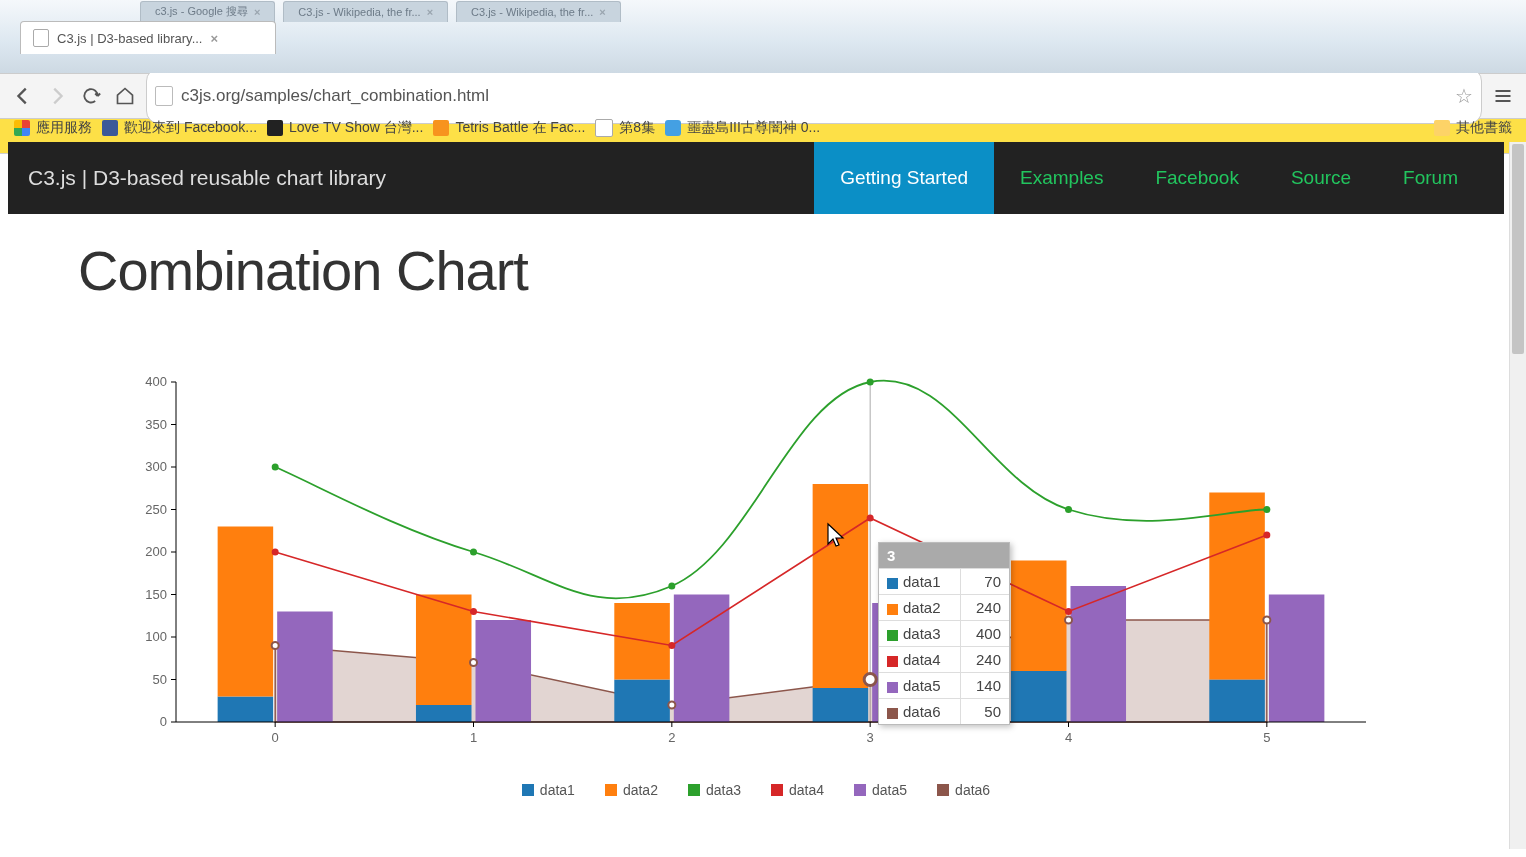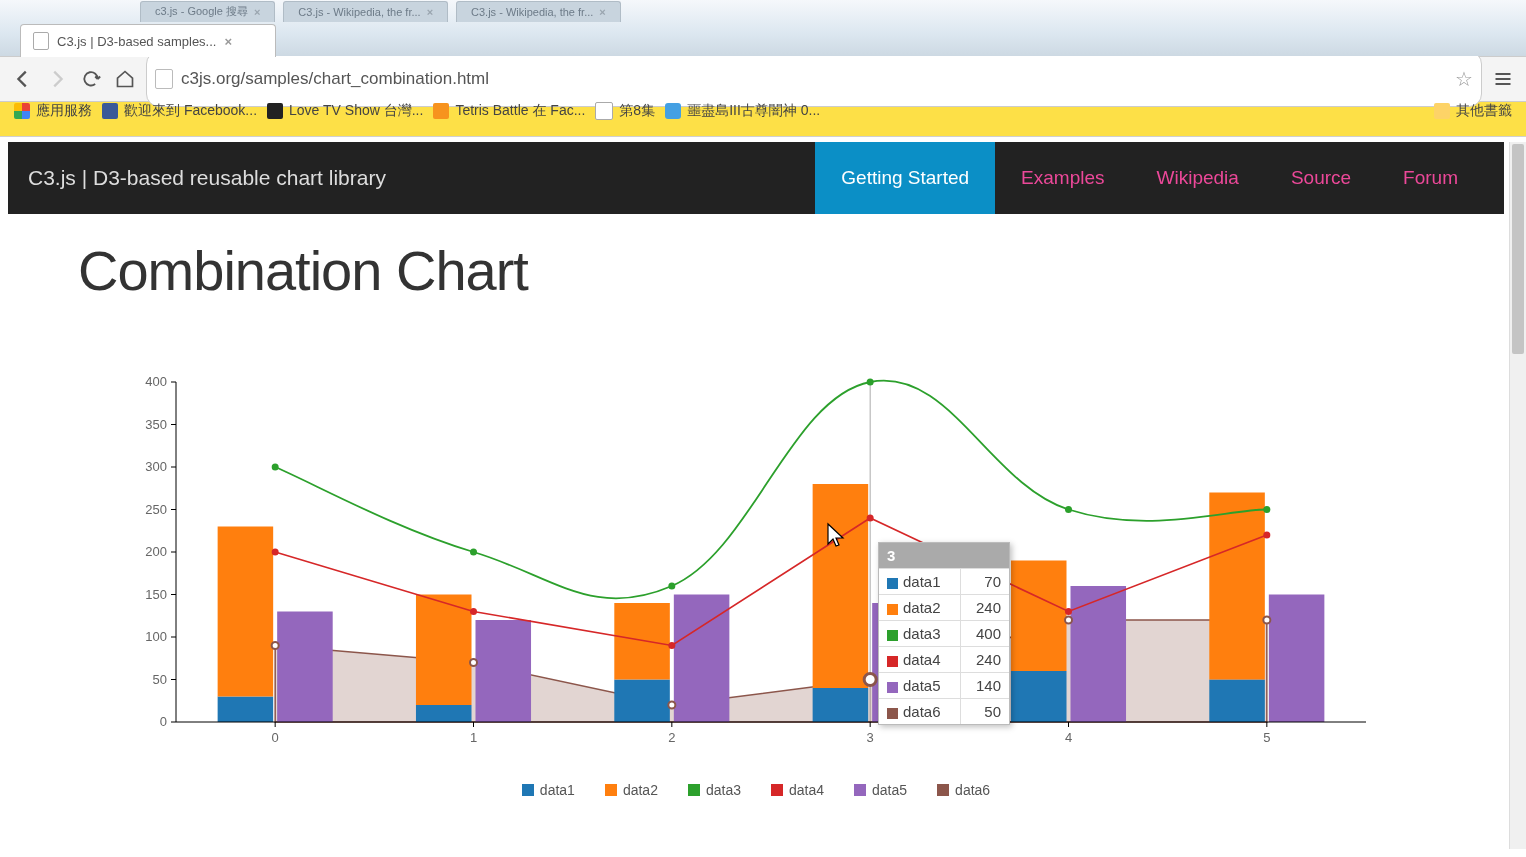--- a/index.html
+++ b/index.html
@@ -2,21 +2,21 @@
 <html><head>
 <meta charset="utf-8">
 <style>
   html,body{margin:0;padding:0;font-family:Arial,Helvetica,sans-serif;background:#d9e3ea;overflow:hidden}
   .window{width:1526px;height:857px;position:relative;background:#fff}
   
   .win-controls{position:absolute;top:0;right:0;display:flex}
   .win-btn{width:48px;height:22px;display:flex;align-items:center;justify-content:center;font-size:11px;border:1px solid #888;background:linear-gradient(#f5f5f5,#ddd)}
   .win-btn.close{background:linear-gradient(#e57373,#c62828);color:#fff;border-color:#8b0000}
   
-  .tabstrip{height:56px;background:linear-gradient(#f5f8fb,#dce7f0 60%,#cdd9e3);display:flex;align-items:flex-end;padding-left:20px;position:relative}
+  .tabstrip{height:73px;background:linear-gradient(#f5f8fb,#dce7f0 60%,#cdd9e3);display:flex;align-items:center;padding-left:20px;position:relative}
   .bg-tab{position:absolute;top:0;left:140px;height:22px;display:flex;align-items:center;gap:8px}
   .bg-tab-item{height:20px;padding:0 14px;font-size:11px;color:#6d7b88;background:#c8d4de;border-radius:3px 3px 0 0;border:1px solid #b0bcc6;border-bottom:none;display:flex;align-items:center;gap:6px}
   .bg-tab-item .x{color:#9aa5af;font-weight:bold}
   .tab{background:#fff;border:1px solid #bbb;border-bottom:none;border-radius:4px 4px 0 0;padding:6px 12px;display:flex;align-items:center;gap:8px;font-size:13px;color:#555;min-width:230px;height:20px;position:relative;top:1px}
   .tab .doc-icon{width:14px;height:16px;border:1px solid #aaa;border-radius:2px;background:#fff;position:relative}
   .tab .x{color:#999;font-weight:bold}
   
   .navbar{height:44px;background:#f4f4f4;border-top:1px solid #ccc;border-bottom:1px solid #ccc;display:flex;align-items:center;padding:0 10px;gap:8px}
   .nav-icon{width:26px;height:26px;display:flex;align-items:center;justify-content:center;color:#5f6368;cursor:pointer;border-radius:3px}
   .nav-icon.disabled{color:#bfbfbf}
@@ -33,21 +33,21 @@
   .bm-icon.doc{background:#fff;border:1px solid #aaa}
   .bm-icon.chat{background:#44a0e3;border-radius:3px}
   .bm-icon.folder{background:#fdd367}
   .spacer{flex:1}
   
   .viewport{position:absolute;left:0;right:0;top:134px;bottom:0;overflow:hidden}
   .page{position:absolute;left:8px;right:22px;top:8px;bottom:8px;background:#fff}
   .site-header{height:72px;background:#222;color:#ddd;display:flex;align-items:center;padding:0 20px;font-size:20px}
   .site-header .brand{flex:1;font-weight:400;font-size:21px}
   .site-nav{display:flex;align-items:center;height:100%}
-  .site-nav a{color:#ec4899;text-decoration:none;padding:0 26px;height:100%;display:flex;align-items:center;font-size:19px}
+  .site-nav a{color:#22c55e;text-decoration:none;padding:0 26px;height:100%;display:flex;align-items:center;font-size:19px}
   .site-nav a.cta{background:#0b8fc6;color:#ffffff}
   h1.page-title{font-size:56px;font-weight:400;color:#333;margin:24px 0 8px 70px;font-family:"Helvetica Neue",Arial,sans-serif;letter-spacing:-1px}
   .chart-wrap{position:absolute;left:90px;right:90px;top:230px;height:440px}
   svg{font-family:Arial,sans-serif}
   .legend{display:flex;justify-content:center;gap:30px;margin-top:6px;font-size:14px;color:#555}
   .legend .item{display:flex;align-items:center;gap:6px}
   .legend .sw{width:12px;height:12px}
   .tooltip{position:absolute;background:#fff;border:1px solid #bbb;box-shadow:2px 2px 6px rgba(0,0,0,.25);font-size:15px;min-width:130px}
   .tooltip .hdr{background:#aaa;color:#fff;font-weight:bold;padding:4px 8px}
   .tooltip table{border-collapse:collapse;width:100%}
@@ -80,21 +80,21 @@
           <span>C3.js - Wikipedia, the fr...</span>
           <span class="x">×</span>
         </div>
       <div class="bg-tab-item">
           <span>C3.js - Wikipedia, the fr...</span>
           <span class="x">×</span>
         </div>
     </div>
     <div class="tab">
       <span class="doc-icon"></span>
-      <span>C3.js | D3-based samples...</span>
+      <span>C3.js | D3-based library...</span>
       <span class="x">×</span>
     </div>
   </div>
 
   <div class="navbar">
     <div class="nav-icon">
         <svg width="22" height="22" viewBox="0 0 24 24">
           <path d="M15 4l-8 8 8 8" fill="none" stroke="#555" stroke-width="2.5"></path>
         </svg>
       </div>
@@ -158,21 +158,21 @@
       </div>
   </div>
 
   <div class="viewport">
     <div class="page">
       <div class="site-header">
         <div class="brand">C3.js | D3-based reusable chart library</div>
         <div class="site-nav">
           <a class="cta">Getting Started</a>
           <a>Examples</a>
-          <a>Wikipedia</a>
+          <a>Facebook</a>
           <a>Source</a>
           <a>Forum</a>
         </div>
       </div>
 
       <h1 class="page-title">Combination Chart</h1>
 
       <div class="chart-wrap">
         <svg id="chart-svg" width="100%" height="400" viewBox="0 0 1240 400">
             <line x1="734.1666666666667" x2="734.1666666666667" y1="10" y2="350" stroke="#aaa" stroke-width="1"></line>

